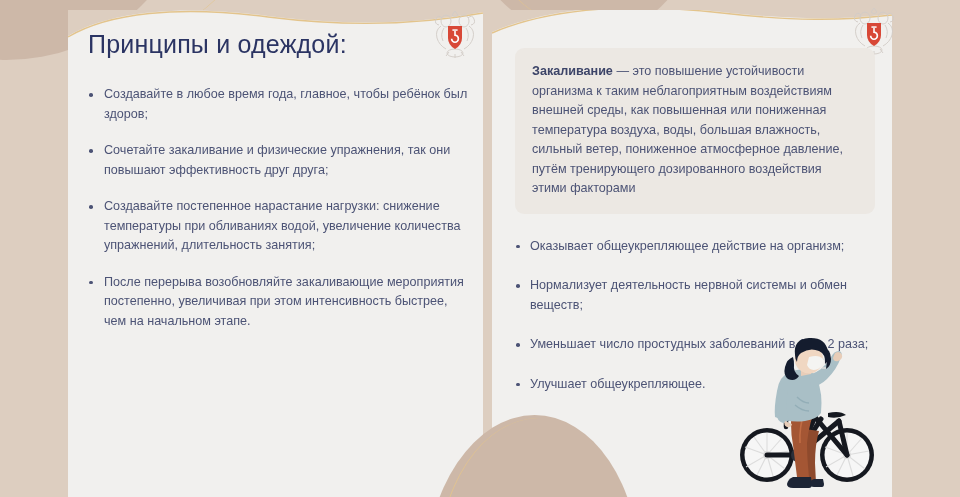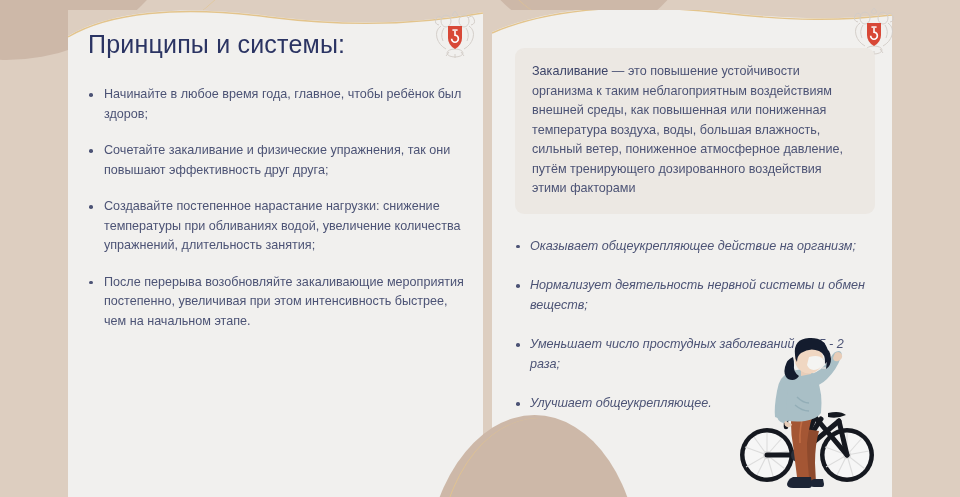--- a/index.html
+++ b/index.html
@@ -112,23 +112,23 @@
     background:#ece8e3;
     border-radius:9px;
     padding:14px 17px 15px 17px;
     margin-bottom:23px;
   }
   .def-box p {
     color:#4c5375;
     font-size:12.6px;
     line-height:19.5px;
   }
-  .def-term { font-weight:normal; color:#3c4468; }
-
-  .content-right ul.bullets li { margin-bottom:20px; padding-left:15px;font-style:italic; }
+  .def-term { font-weight:bold; color:#3c4468; }
+
+  .content-right ul.bullets li { margin-bottom:20px; padding-left:15px; }
 
   
   .cyclist { position:absolute; left:735px; top:337px; z-index:10; }
 </style>
 </head>
 <body>
 
 <div class="stage">
 
   <div class="bg-blob-top-left"></div>
@@ -185,23 +185,23 @@
       <path d="M34 20 Q38 26 35 33"></path>
       <ellipse cx="23" cy="45" rx="8" ry="4"></ellipse>
       <path d="M17 44 L14 48 M23 46 L23 50 M29 44 L32 48"></path>
     </g>
     <path d="M16 18 L30 18 L30 30 Q30 37 23 41 Q16 37 16 30 Z" fill="#d63a28"></path>
     <path d="M22.2 23 h1.6 v3.4 c2.2 .5 3.4 2.1 3.4 4.3 0 2.5-1.9 4.3-4.2 4.3 s-4.2-1.8-4.2-4.3 h1.7 c0 1.6 1.1 2.7 2.5 2.7 s2.5-1.1 2.5-2.7 c0-1.5-1-2.5-2.7-2.7 h-.6 z" fill="#ffffff"></path>
     <rect x="20.4" y="21.3" width="5.2" height="1.5" fill="#ffffff"></rect>
   </svg>
 
   <div class="content-left">
-    <h1 class="page-title">Принципы и системы:</h1>
+    <h1 class="page-title">Принципы и одеждой:</h1>
     <ul class="bullets">
-      <li>Начинайте в любое время года, главное, чтобы ребёнок был здоров;</li>
+      <li>Создавайте в любое время года, главное, чтобы ребёнок был здоров;</li>
       <li>Сочетайте закаливание и физические упражнения, так они повышают эффективность друг друга;</li>
       <li>Создавайте постепенное нарастание нагрузки: снижение температуры при обливаниях водой, увеличение количества упражнений, длительность занятия;</li>
       <li>После перерыва возобновляйте закаливающие мероприятия постепенно, увеличивая при этом интенсивность быстрее, чем на начальном этапе.</li>
     </ul>
   </div>
 
   <div class="content-right">
     <div class="def-box">
       <p><span class="def-term">Закаливание</span><span> — это повышение устойчивости организма к таким неблагоприятным воздействиям внешней среды, как повышенная или пониженная температура воздуха, воды, большая влажность, сильный ветер, пониженное атмосферное давление, путём тренирующего дозированного воздействия этими факторами</span></p>
     </div>

